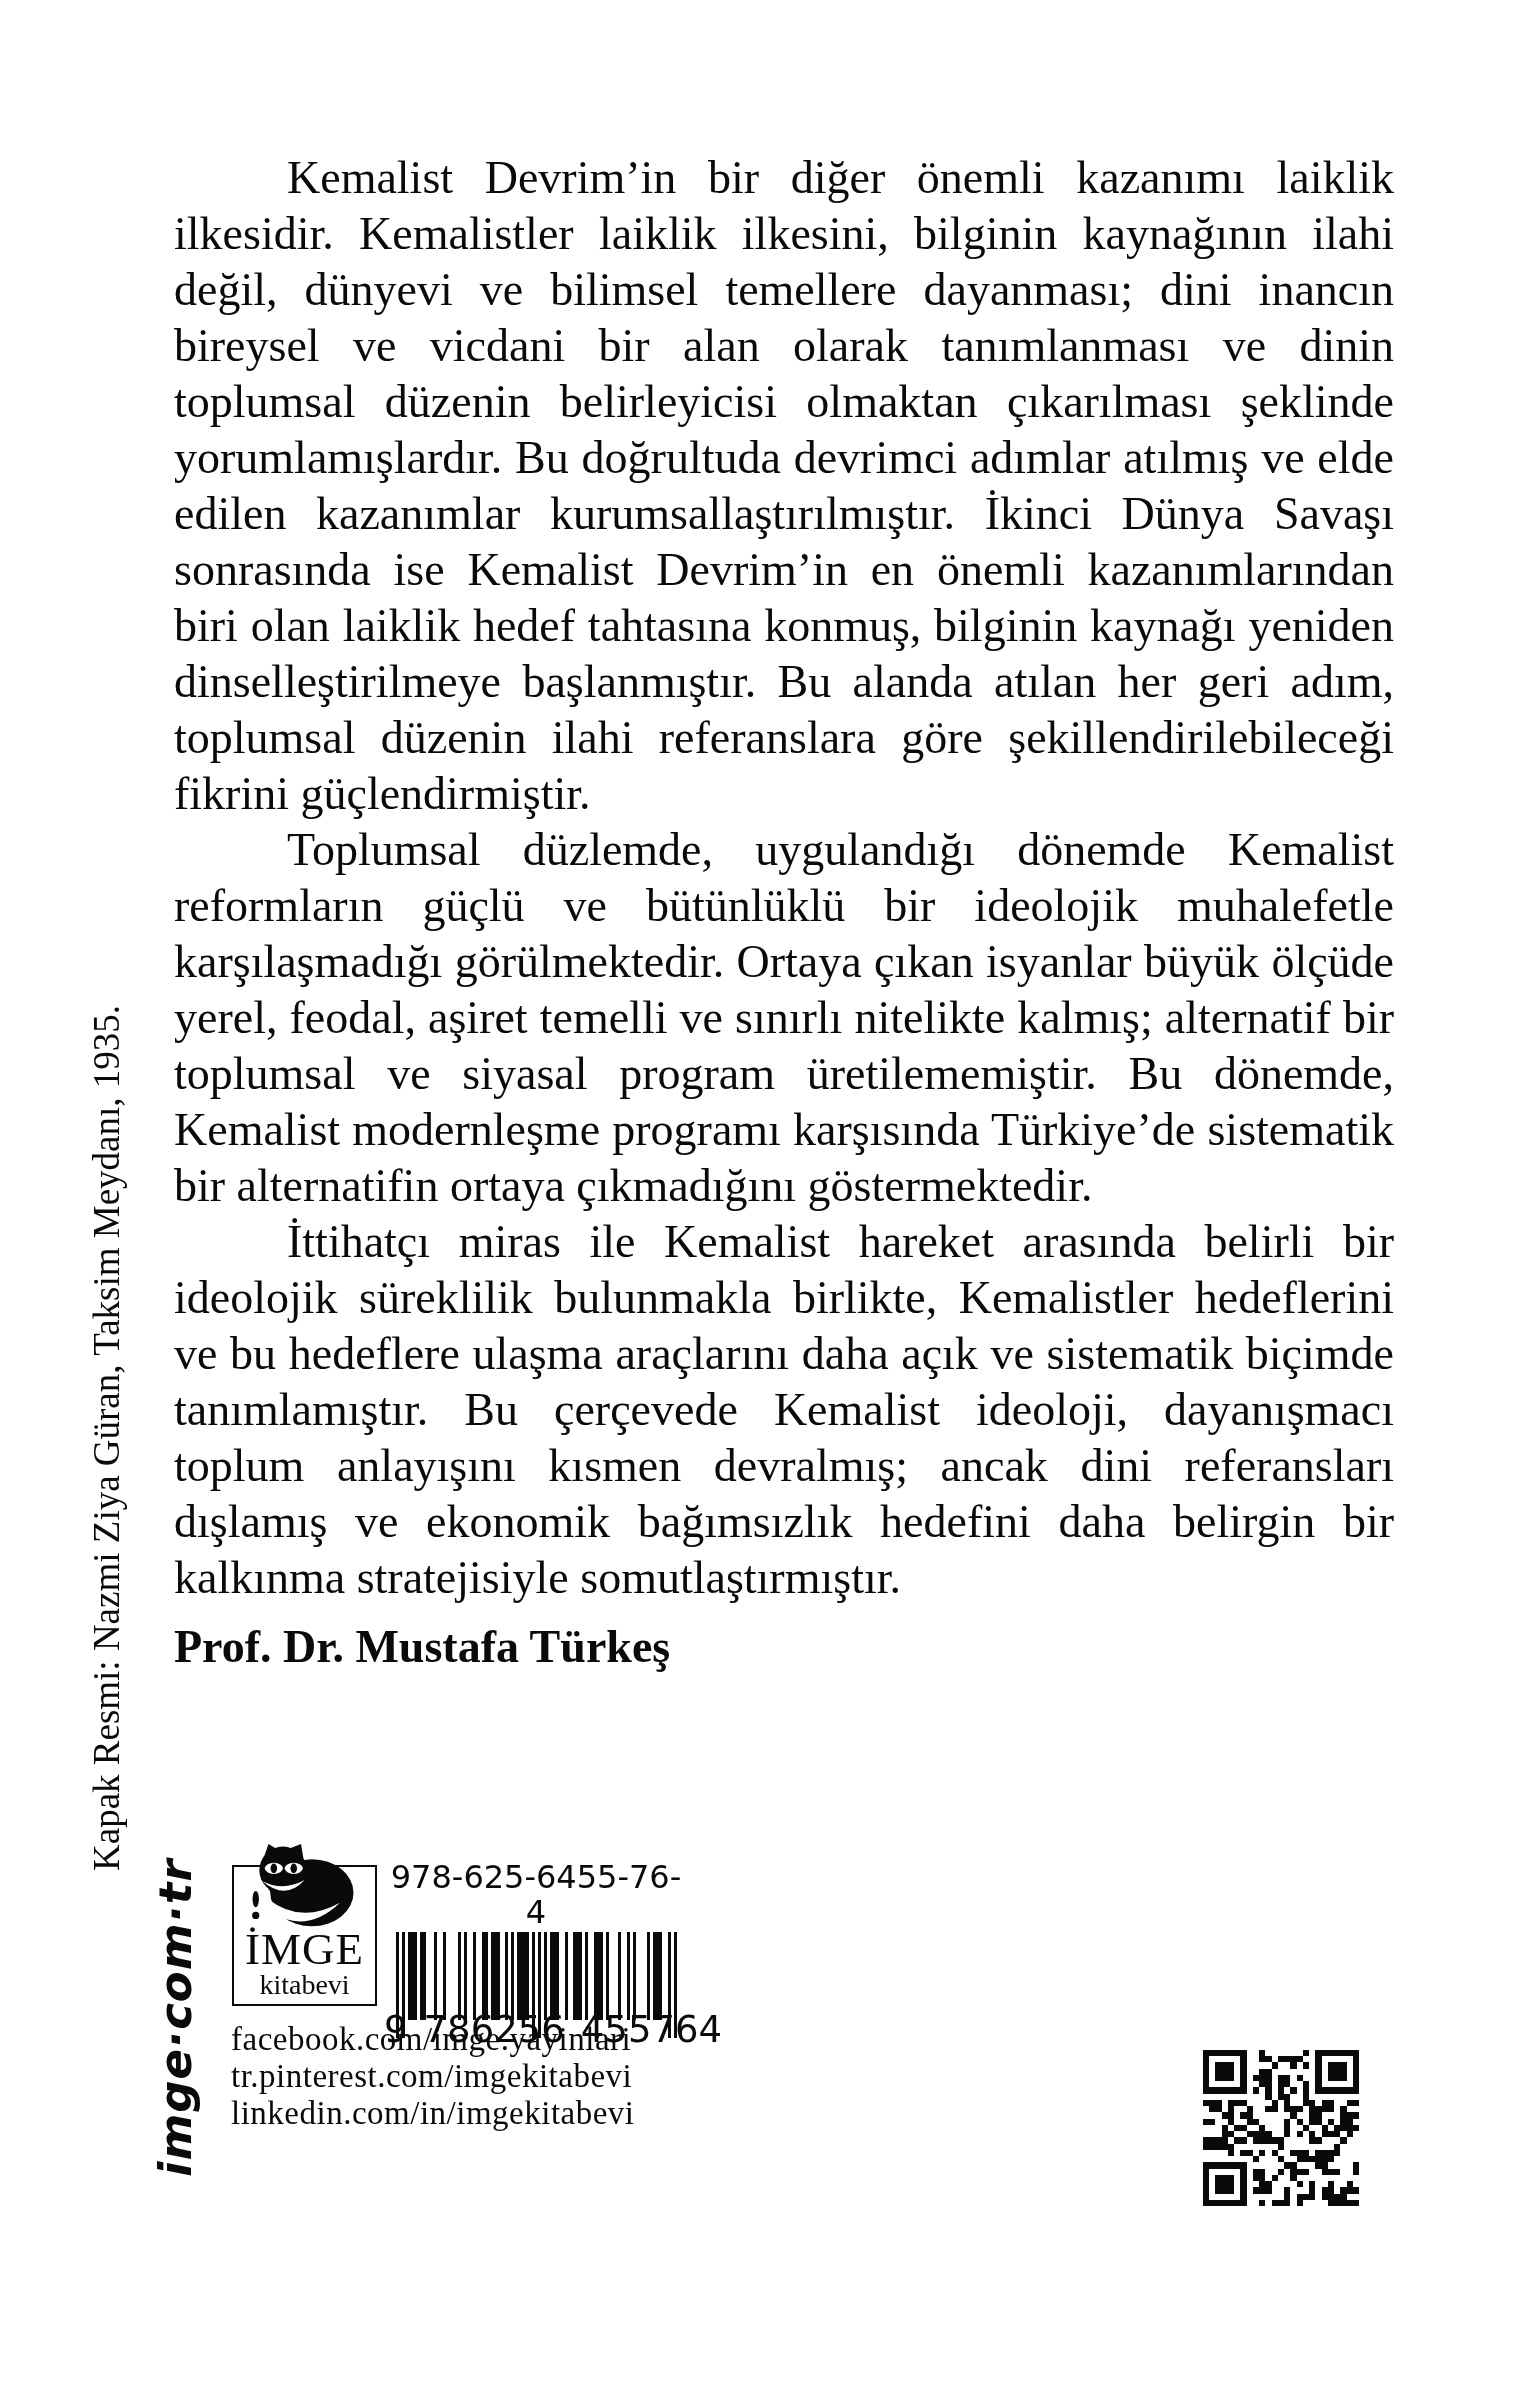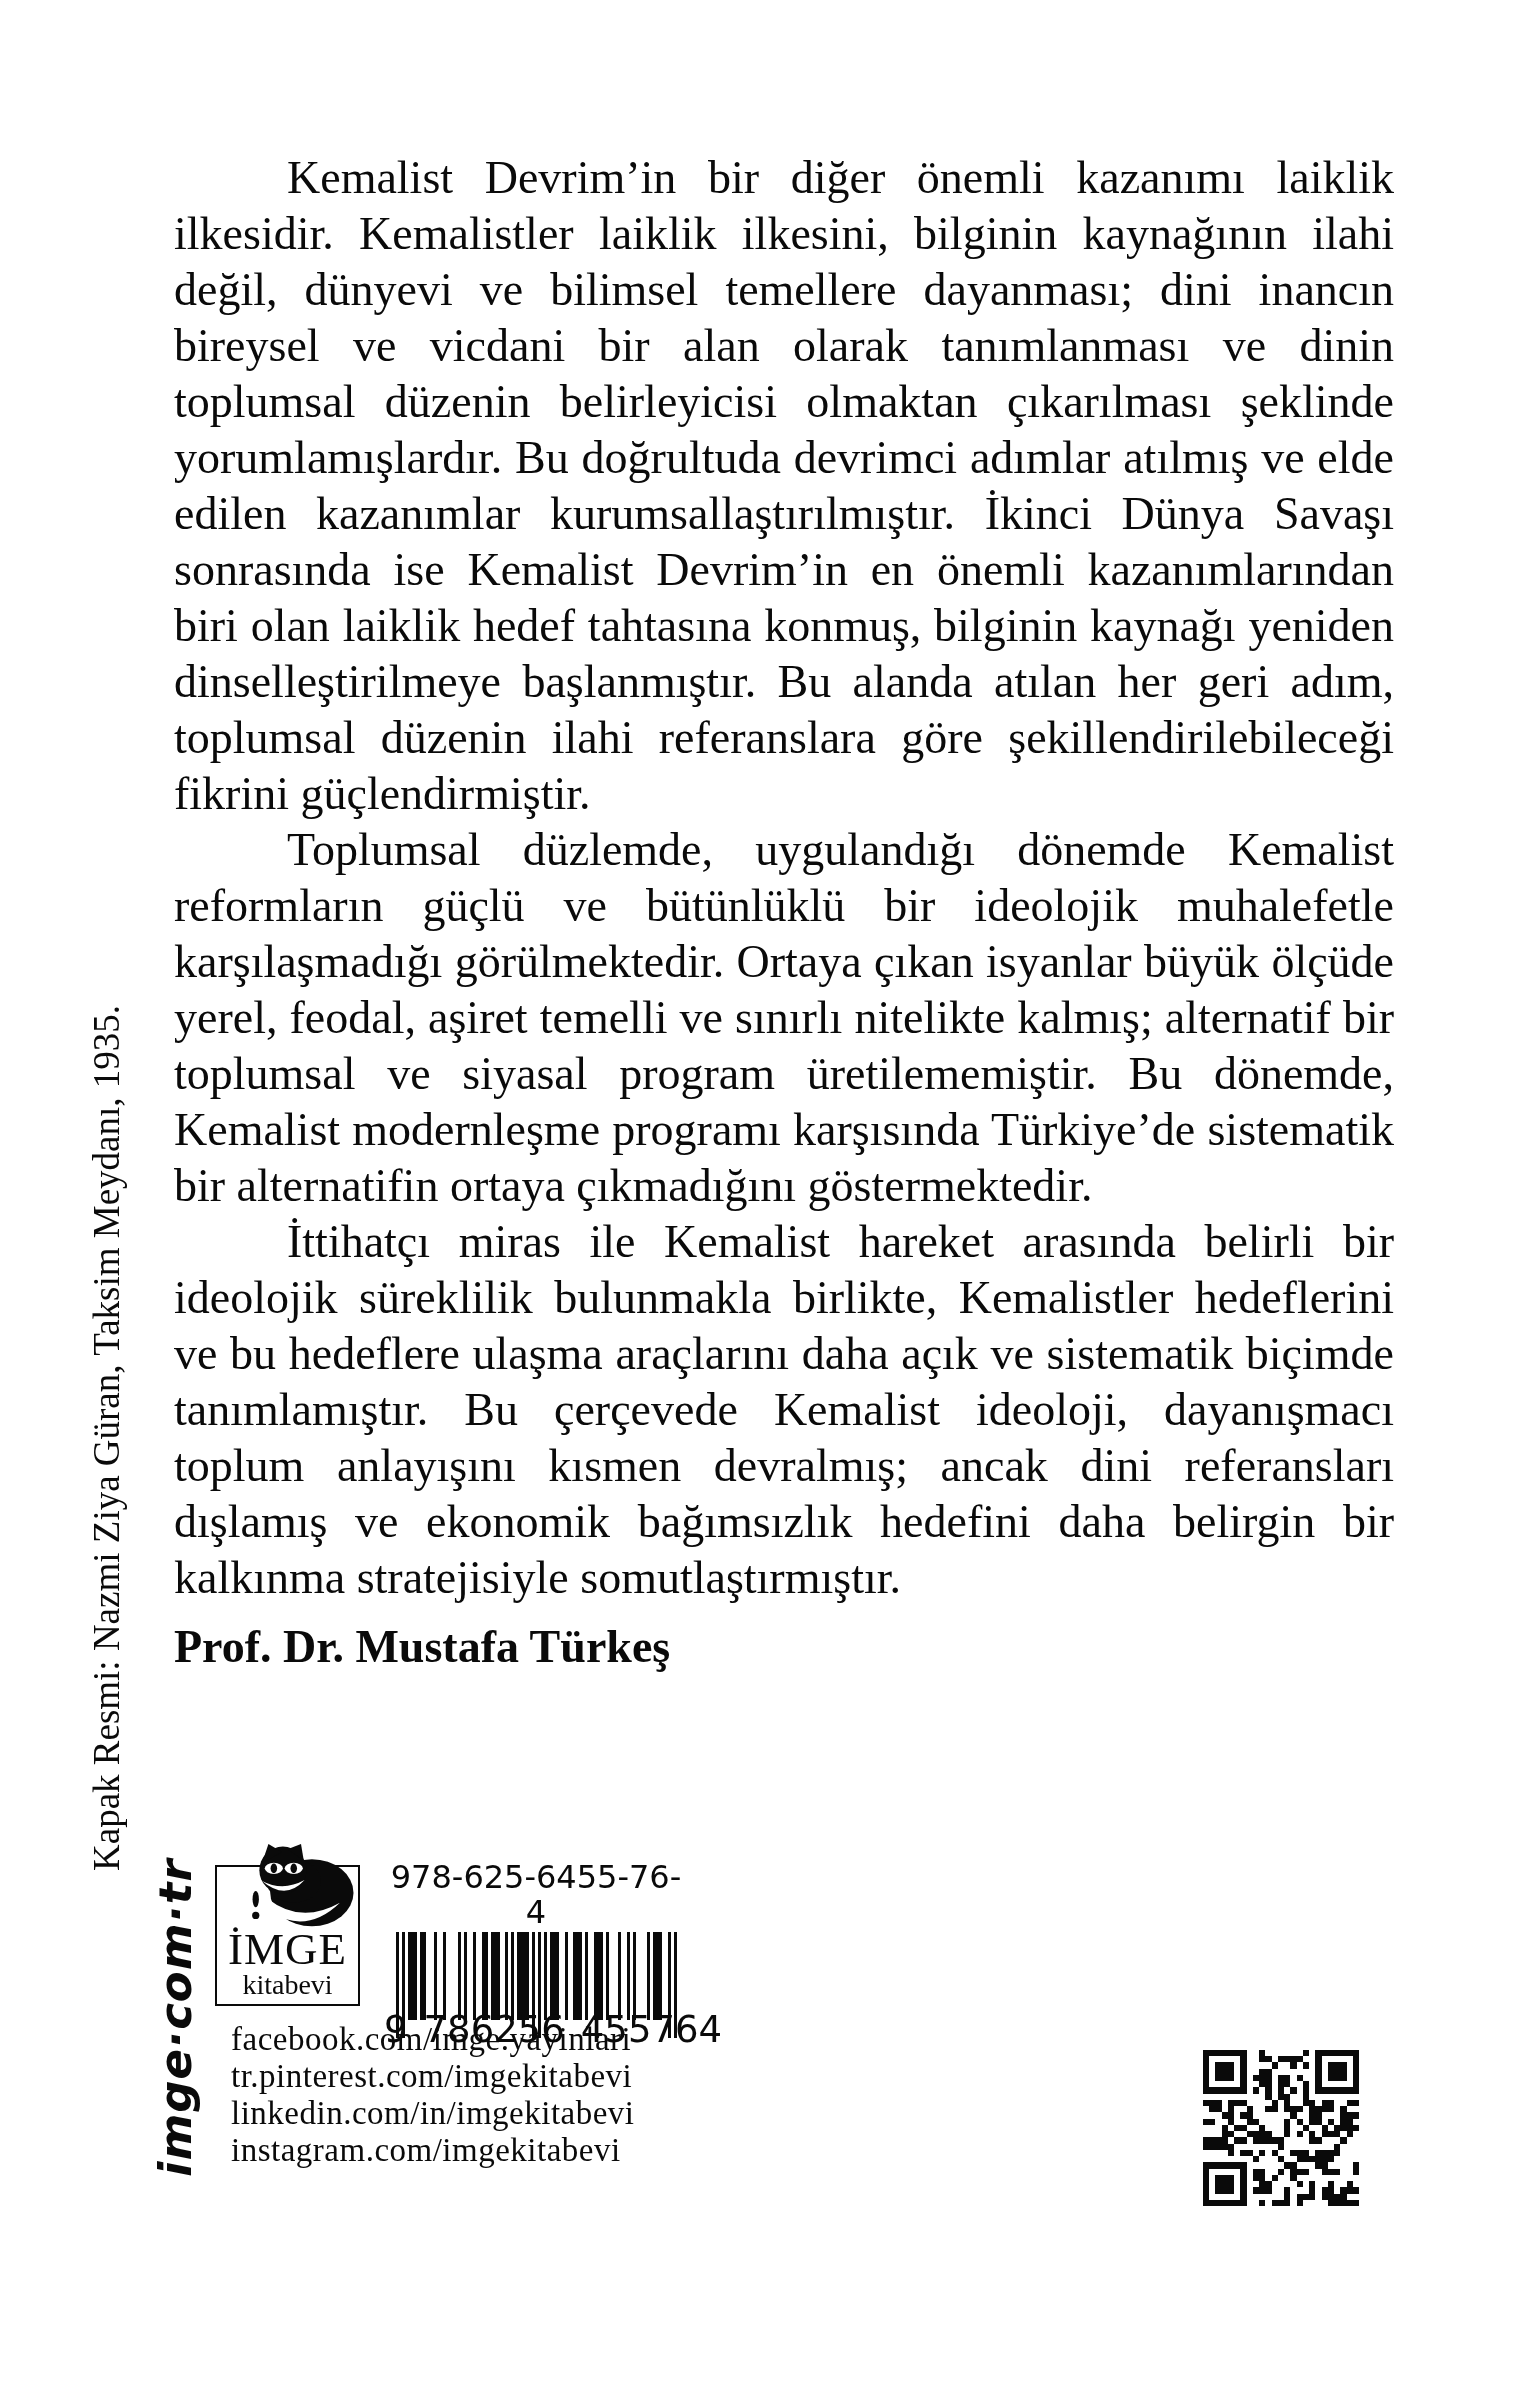--- a/index.html
+++ b/index.html
@@ -33,21 +33,21 @@
   }
   .brand-vertical{
     position:absolute;left:152px;top:2177px;width:336px;
     transform:rotate(-90deg);transform-origin:0 0;
     font-family:"DejaVu Sans", sans-serif;
     font-weight:bold;font-style:italic;
     font-size:45px;line-height:48px;letter-spacing:1px;white-space:nowrap;
   }
   
   .logo-box{
-    position:absolute;left:215px;top:1865px;width:145px;height:141px;
+    position:absolute;left:232px;top:1865px;width:145px;height:141px;
     border:2.9px solid #0a0a0a;box-sizing:border-box;
     display:flex;flex-direction:column;justify-content:flex-end;align-items:center;
     padding-bottom:4.8px;
   }
   .logo-imge{
     font-size:45px;line-height:42px;letter-spacing:1px;
   }
   .logo-kitabevi{
     font-size:28px;line-height:29px;
   }
@@ -179,21 +179,20 @@
       <span class="d0">9</span>
       <span class="d1">786256</span>
       <span class="d2">455764</span>
     </div>
   </div>
 
   <div class="social-links">
     <div>facebook.com/imge.yayinlari</div>
     <div>tr.pinterest.com/imgekitabevi</div>
     <div>linkedin.com/in/imgekitabevi</div>
-    <div>instagram.com/imgekitabevi</div>
   </div>
 
   <svg class="qr" viewBox="0 0 25 25" xmlns="http://www.w3.org/2000/svg">
       <rect x="0" y="0" width="7" height="7" fill="#0a0a0a"></rect>
       <rect x="1" y="1" width="5" height="5" fill="#fff"></rect>
       <rect x="2" y="2" width="3" height="3" fill="#0a0a0a"></rect>
       <rect x="18" y="0" width="7" height="7" fill="#0a0a0a"></rect>
       <rect x="19" y="1" width="5" height="5" fill="#fff"></rect>
       <rect x="20" y="2" width="3" height="3" fill="#0a0a0a"></rect>
       <rect x="0" y="18" width="7" height="7" fill="#0a0a0a"></rect>

